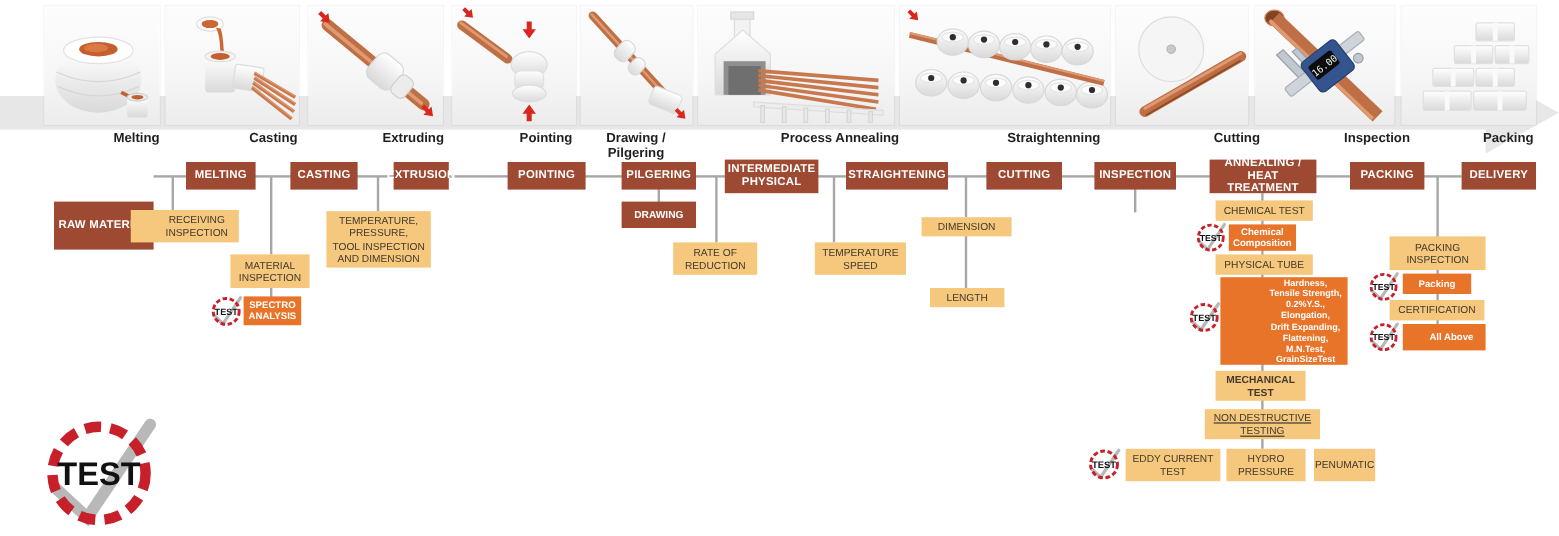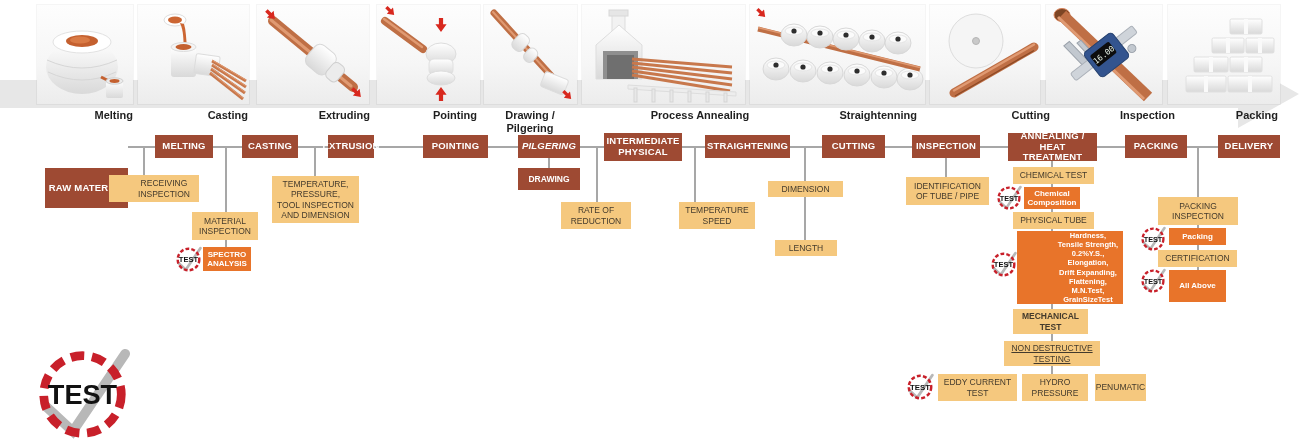--- a/index.html
+++ b/index.html
@@ -277,21 +277,21 @@
   <div class="vline" style="left:804px;top:196px;width:1.6px;height:44px;"></div>
   <div class="vline" style="left:945px;top:157px;width:1.6px;height:20px;"></div>
   <div class="vline" style="left:1051px;top:161px;width:1.6px;height:213px;"></div>
   <div class="vline" style="left:1197px;top:147px;width:1.6px;height:124px;"></div>
 
   <div class="node" style="left:45px;top:135px;width:83px;height:40px;margin-top:33px;">RAW MATERIAL</div>
   <div class="node" style="left:155px;top:135px;width:58px;height:23px;">MELTING</div>
   <div class="node" style="left:242px;top:135px;width:56px;height:23px;">CASTING</div>
   <div class="node" style="left:328px;top:135px;width:46px;height:23px;">EXTRUSION</div>
   <div class="node" style="left:423px;top:135px;width:65px;height:23px;">POINTING</div>
-  <div class="node" style="left:518px;top:135px;width:62px;height:23px;font-style:italic;">PILGERING</div>
+  <div class="node" style="left:518px;top:135px;width:62px;height:23px;">PILGERING</div>
   <div class="node" style="left:604px;top:133px;width:78px;height:28px;">INTERMEDIATE
 PHYSICAL</div>
   <div class="node" style="left:705px;top:135px;width:85px;height:23px;">STRAIGHTENING</div>
   <div class="node" style="left:822px;top:135px;width:63px;height:23px;">CUTTING</div>
   <div class="node" style="left:912px;top:135px;width:68px;height:23px;">INSPECTION</div>
   <div class="node" style="left:1008px;top:133px;width:89px;height:28px;">ANNEALING / HEAT
 TREATMENT</div>
   <div class="node" style="left:1125px;top:135px;width:62px;height:23px;">PACKING</div>
   <div class="node" style="left:1218px;top:135px;width:62px;height:23px;">DELIVERY</div>
 
@@ -305,22 +305,20 @@
 PRESSURE,
 TOOL INSPECTION
 AND DIMENSION</div>
   <div class="sub dark" style="left:518px;top:168px;width:62px;height:22px;">DRAWING</div>
   <div class="sub" style="left:561px;top:202px;width:70px;height:27px;">RATE OF
 REDUCTION</div>
   <div class="sub" style="left:679px;top:202px;width:76px;height:27px;">TEMPERATURE
 SPEED</div>
   <div class="sub" style="left:768px;top:181px;width:75px;height:16px;">DIMENSION</div>
   <div class="sub" style="left:775px;top:240px;width:62px;height:16px;">LENGTH</div>
-  <div class="sub" style="left:906px;top:177px;width:83px;height:28px;">IDENTIFICATION
-OF TUBE / PIPE</div>
   <div class="sub" style="left:1013px;top:167px;width:81px;height:17px;">CHEMICAL TEST</div>
   <div class="sub orange" style="left:1024px;top:187px;width:56px;height:22px;">Chemical
 Composition</div>
   <div class="sub" style="left:1013px;top:212px;width:81px;height:17px;">PHYSICAL TUBE</div>
   <div class="sub orange tiny" style="left:1017px;top:231px;width:70px;height:73px;padding-left:36px;">Hardness,
 Tensile Strength,
 0.2%Y.S.,
 Elongation,
 Drift Expanding,
 Flattening,
@@ -332,21 +330,21 @@
 TESTING</div>
   <div class="sub" style="left:938px;top:374px;width:79px;height:27px;">EDDY CURRENT
 TEST</div>
   <div class="sub" style="left:1022px;top:374px;width:66px;height:27px;">HYDRO
 PRESSURE</div>
   <div class="sub" style="left:1095px;top:374px;width:51px;height:27px;text-align:right;">PENUMATIC</div>
   <div class="sub" style="left:1158px;top:197px;width:80px;height:28px;">PACKING
 INSPECTION</div>
   <div class="sub orange" style="left:1169px;top:228px;width:57px;height:17px;">Packing</div>
   <div class="sub" style="left:1158px;top:250px;width:79px;height:17px;">CERTIFICATION</div>
-  <div class="sub orange" style="left:1169px;top:270px;width:57px;height:32px;">All Above</div>
+  <div class="sub orange" style="left:1169px;top:270px;width:57px;height:22px;padding-left:12px;">All Above</div>
 
   <span class="badge" style="left:175px;top:246px;width:27px;height:27px;">
       <svg viewBox="0 0 100 100">
         <use href="#testlogo"></use>
       </svg>
     </span>
   <span class="badge" style="left:996px;top:185px;width:26px;height:26px;">
       <svg viewBox="0 0 100 100">
         <use href="#testlogo"></use>
       </svg>

